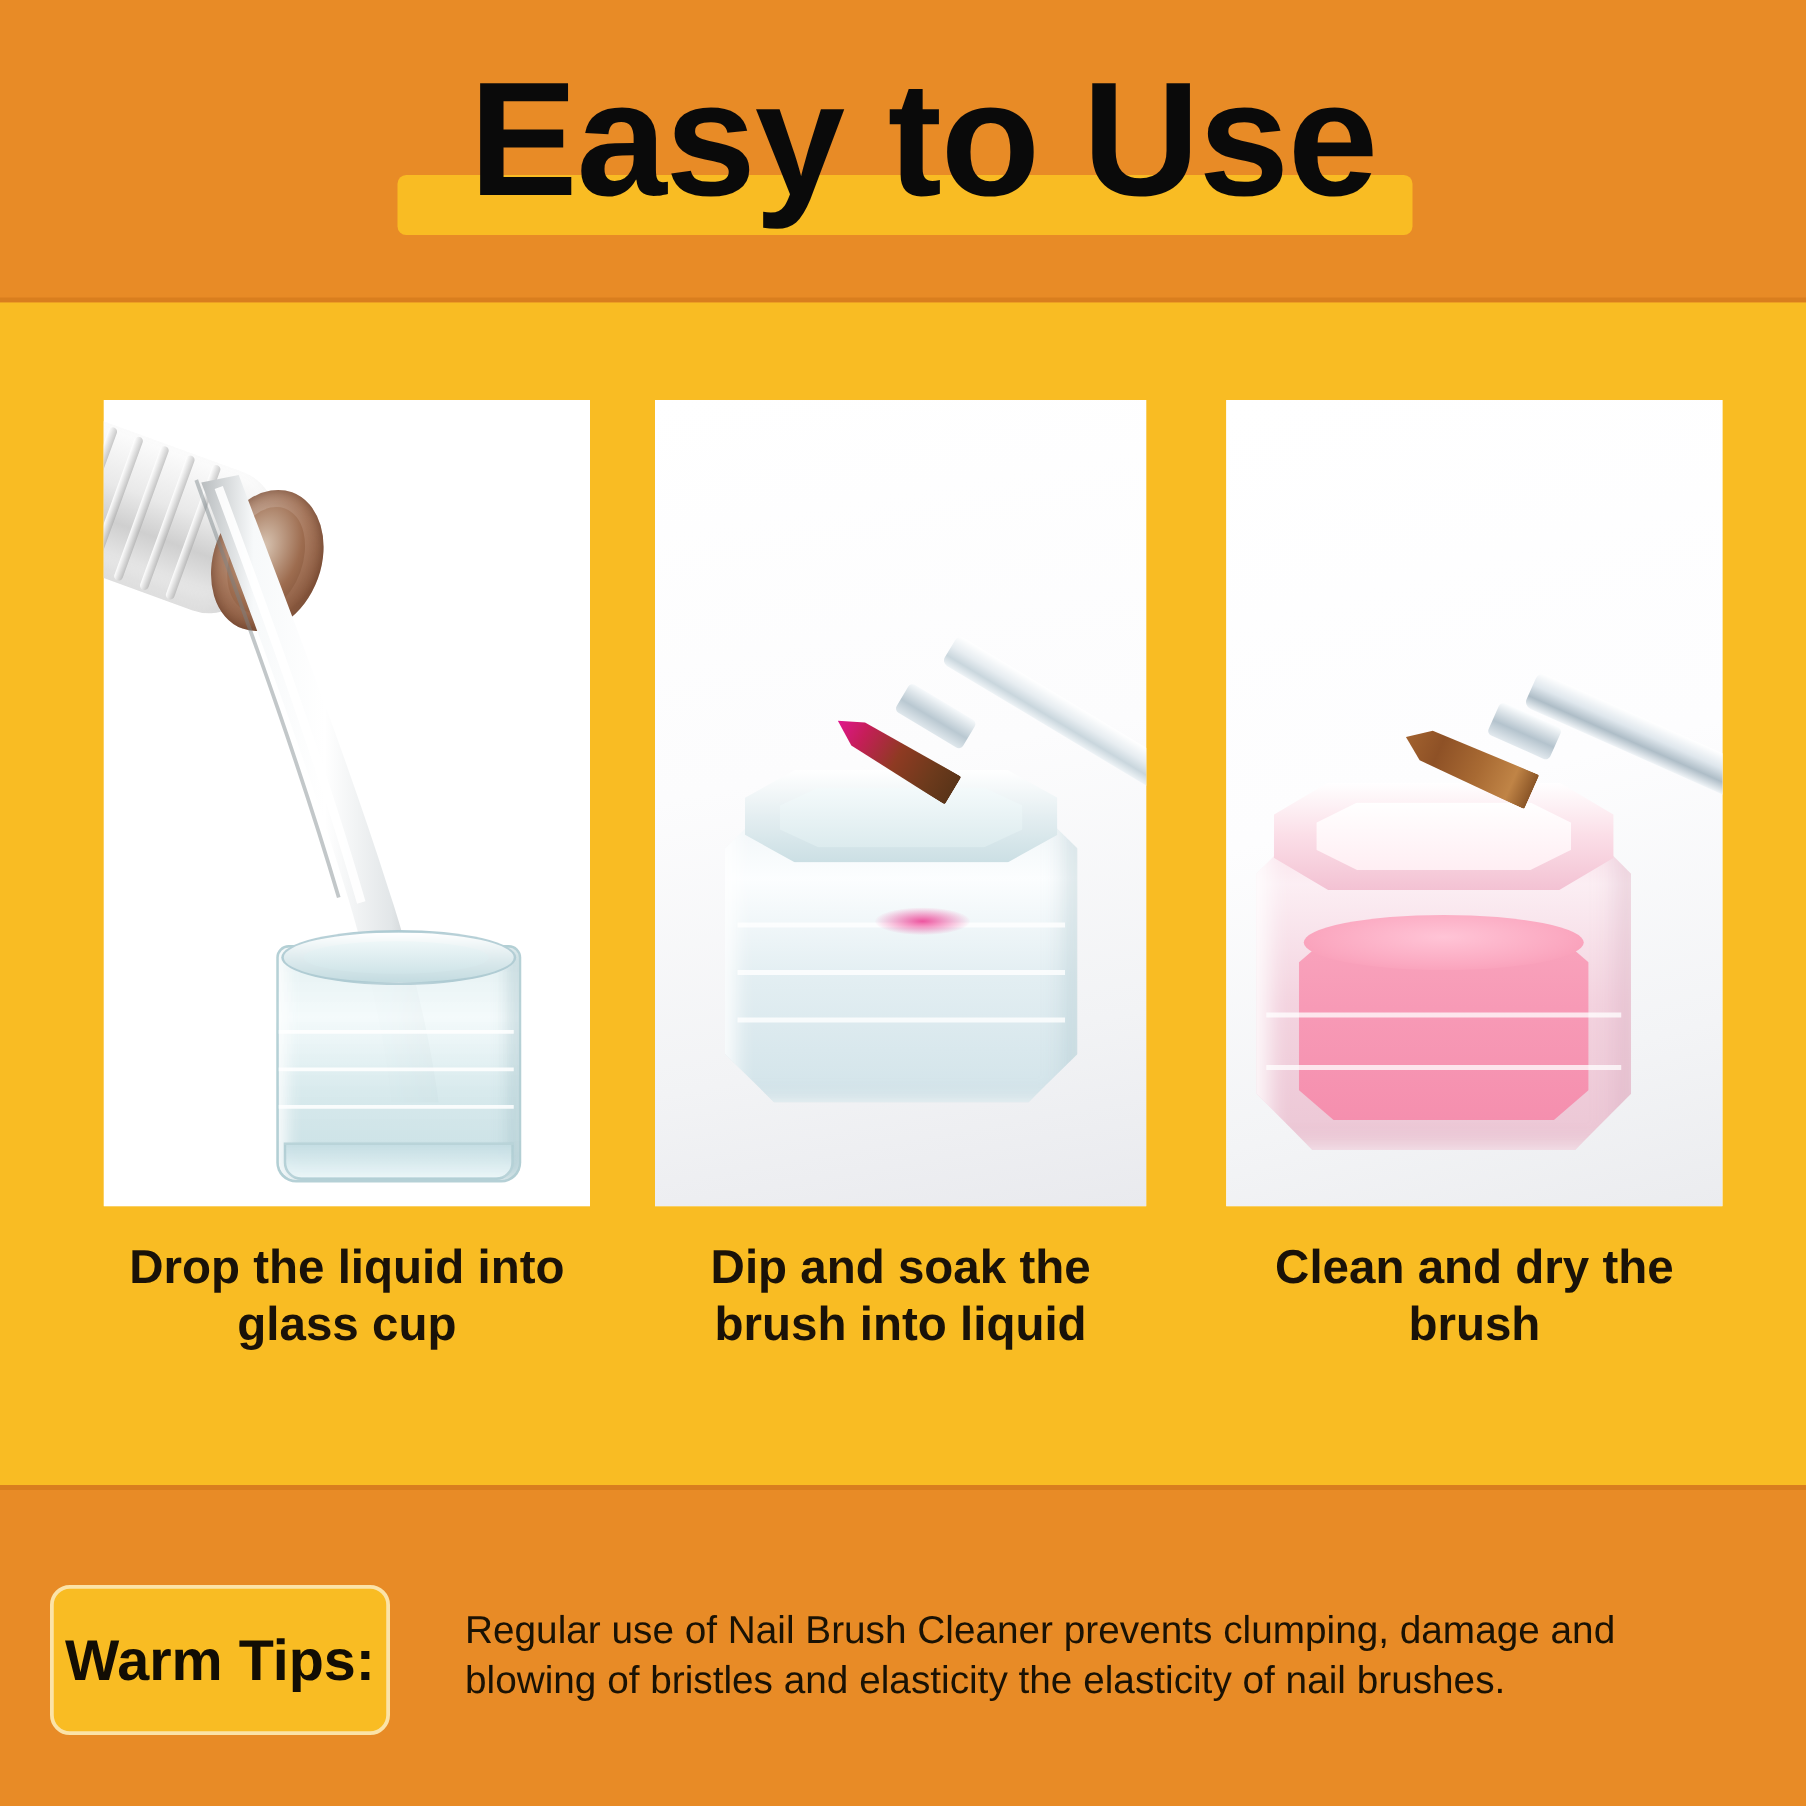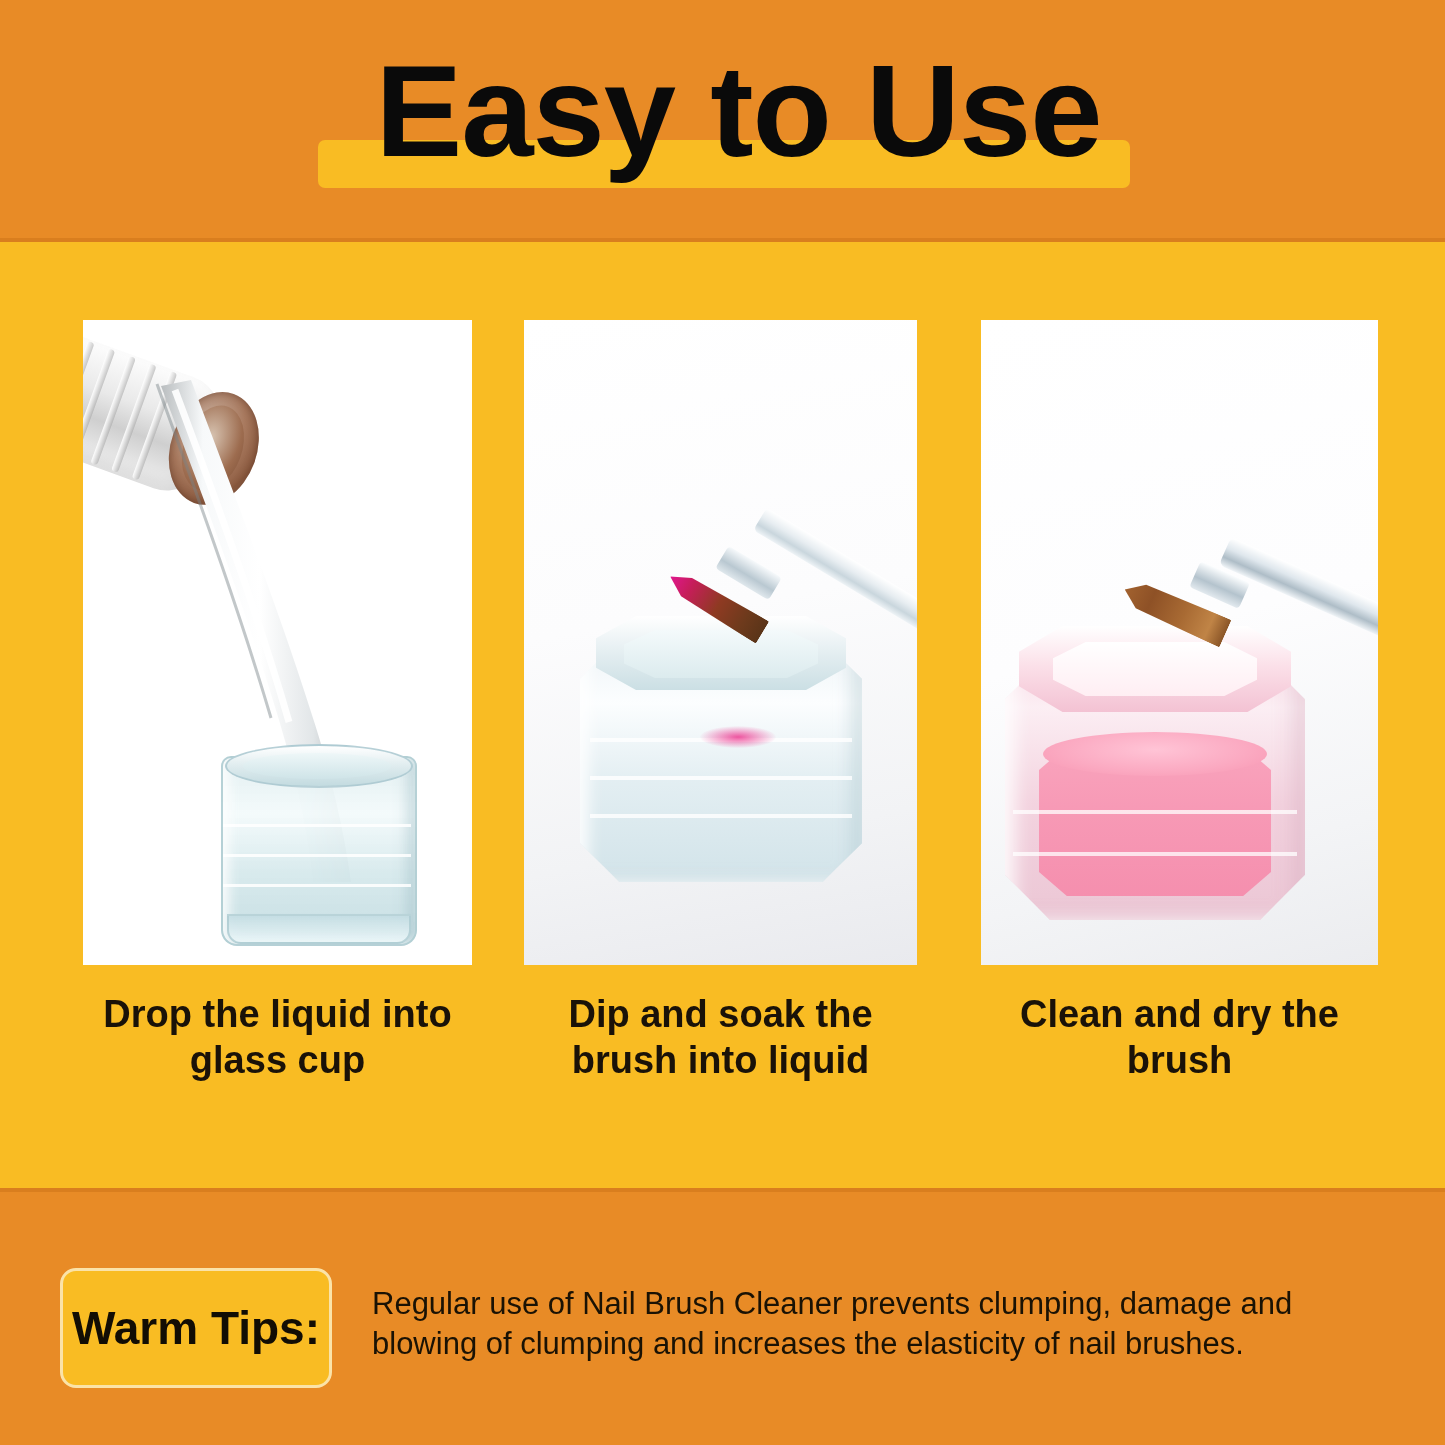--- a/index.html
+++ b/index.html
@@ -249,21 +249,21 @@
   }
 
   
   .bottom{
     position:absolute;left:0;top:1188px;width:1445px;height:257px;
     background:#E88B26;
     border-top:4px solid #D97E1E;
     box-sizing:border-box;
   }
   .tips-badge{
-    position:absolute;left:60px;top:76px;width:272px;height:120px;
+    position:absolute;left:40px;top:76px;width:272px;height:120px;
     background:#F9BC23;
     border:3px solid #FBE3A8;
     border-radius:16px;
     display:flex;align-items:center;justify-content:center;
     box-sizing:border-box;
   }
   .tips-badge-label{
     font-size:46px;font-weight:700;color:#120d04;
     font-family:"Liberation Sans","DejaVu Sans",sans-serif;
     white-space:nowrap;
@@ -383,16 +383,16 @@
         <div class="caption">Dip and soak the brush into liquid</div>
       </div>
 
     </div>
   </div>
 
   <div class="bottom">
     <div class="tips-badge">
       <span class="tips-badge-label">Warm Tips:</span>
     </div>
-    <div class="tips-text">Regular use of Nail Brush Cleaner prevents clumping, damage and blowing of clumping and increases the elasticity of nail brushes.</div>
+    <div class="tips-text">Regular use of Nail Brush Cleaner prevents clumping, damage and blowing of bristles and elasticity the elasticity of nail brushes.</div>
   </div>
 
 </div>
 
 </body></html>

